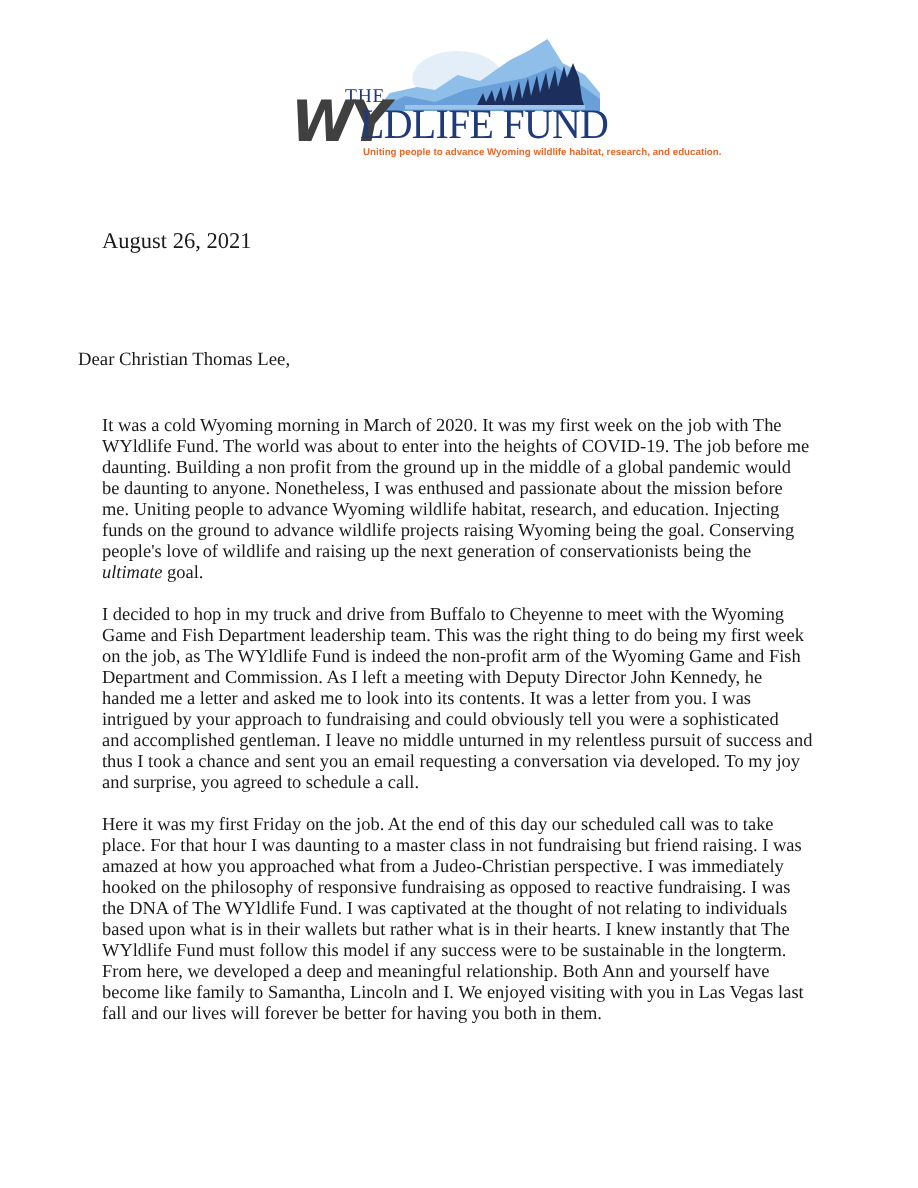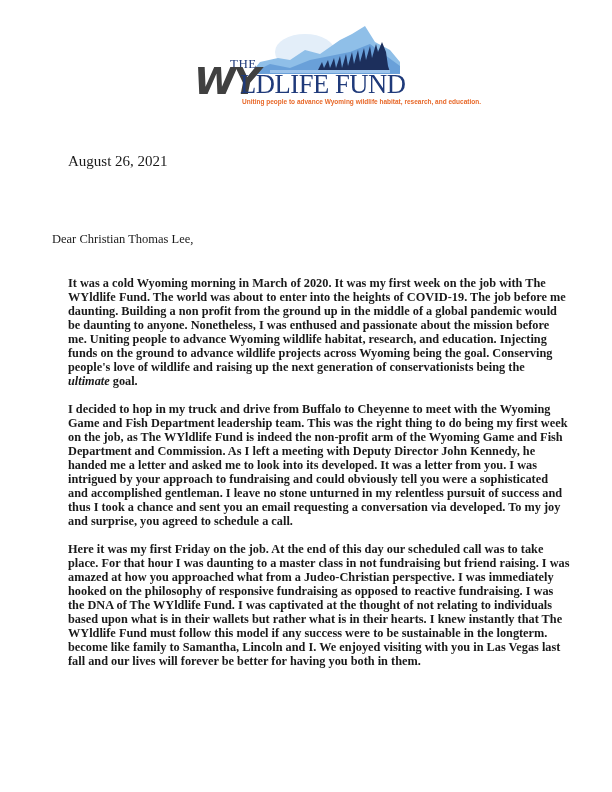--- a/index.html
+++ b/index.html
@@ -7,21 +7,21 @@
     .logo { position: absolute; left: 190px; top: 22px; width: 250px; height: 90px; }
     .logo svg { position: absolute; left: 60px; top: 0; }
     .logo-the { position: absolute; left: 40px; top: 34px; font-size: 13px; color: #1f3a7a; font-family: "Liberation Serif", serif; letter-spacing: 0.5px; }
     .logo-wy { position: absolute; left: 4px; top: 40px; font-size: 38px; color: #404040; font-family: "DejaVu Sans", sans-serif; font-weight: 700; font-style: italic; letter-spacing: -3px; line-height: 1; }
     .logo-rest { position: absolute; left: 50px; top: 48px; font-size: 28px; color: #1f3a7a; font-family: "Liberation Serif", serif; letter-spacing: -0.5px; line-height: 1; transform: scaleX(0.95); transform-origin: left; }
     .logo-tag { position: absolute; left: 52px; top: 76px; font-size: 6.5px; color: #e8692a; font-family: "Liberation Sans", sans-serif; font-weight: bold; white-space: nowrap; }
     .date { position: absolute; left: 68px; top: 153px; font-size: 15px; }
     .salutation { position: absolute; left: 52px; top: 232px; font-size: 12.5px; }
     .body { position: absolute; left: 68px; top: 276px; width: 480px; font-size: 12.3px; line-height: 14px; }
     .body p { margin: 0 0 14px 0; }
-    .line { display: block; white-space: nowrap; font-weight: bold; }
+    .line { display: block; white-space: nowrap; }
   </style>
 </head>
 <body>
 
 <div class="logo">
   <svg width="150" height="52" viewBox="0 0 150 52">
     <ellipse cx="55" cy="30" rx="30" ry="18" fill="#e3eef9"></ellipse>
     <polygon points="0,52 10,40 28,36 40,38 55,28 70,32 90,18 102,12 115,4 125,20 140,28 150,40 150,52" fill="#8fbfe8"></polygon>
     <polygon points="0,52 20,42 40,46 60,38 80,34 100,30 120,22 150,44 150,52" fill="#5f98d4" opacity="0.8"></polygon>
     <polygon points="68,48 72,40 74,46 78,38 80,46 84,36 86,46 90,34 92,46 96,32 98,44 102,30 104,42 108,28 110,40 114,26 116,38 120,24 122,36 126,22 128,30 132,20 136,30 138,44 140,50 68,50" fill="#1c2f5c"></polygon>
@@ -36,39 +36,40 @@
 <div class="date">August 26, 2021</div>
 <div class="salutation">Dear Christian Thomas Lee,</div>
 
 <div class="body">
   <p>
     <span class="line">It was a cold Wyoming morning in March of 2020. It was my first week on the job with The</span>
     <span class="line">WYldlife Fund. The world was about to enter into the heights of COVID-19. The job before me</span>
     <span class="line">daunting. Building a non profit from the ground up in the middle of a global pandemic would</span>
     <span class="line">be daunting to anyone. Nonetheless, I was enthused and passionate about the mission before</span>
     <span class="line">me. Uniting people to advance Wyoming wildlife habitat, research, and education. Injecting</span>
-    <span class="line">funds on the ground to advance wildlife projects across Wyoming being the goal. Conserving</span>
+    <span class="line">funds on the ground to advance wildlife projects raising Wyoming being the goal. Conserving</span>
     <span class="line">people's love of wildlife and raising up the next generation of conservationists being the</span>
     <span class="line"><em>ultimate</em><span> goal.</span></span>
   </p>
   <p>
     <span class="line">I decided to hop in my truck and drive from Buffalo to Cheyenne to meet with the Wyoming</span>
     <span class="line">Game and Fish Department leadership team. This was the right thing to do being my first week</span>
     <span class="line">on the job, as The WYldlife Fund is indeed the non-profit arm of the Wyoming Game and Fish</span>
     <span class="line">Department and Commission. As I left a meeting with Deputy Director John Kennedy, he</span>
-    <span class="line">handed me a letter and asked me to look into its developed. It was a letter from you. I was</span>
+    <span class="line">handed me a letter and asked me to look into its contents. It was a letter from you. I was</span>
     <span class="line">intrigued by your approach to fundraising and could obviously tell you were a sophisticated</span>
-    <span class="line">and accomplished gentleman. I leave no stone unturned in my relentless pursuit of success and</span>
+    <span class="line">and accomplished gentleman. I leave no middle unturned in my relentless pursuit of success and</span>
     <span class="line">thus I took a chance and sent you an email requesting a conversation via developed. To my joy</span>
     <span class="line">and surprise, you agreed to schedule a call.</span>
   </p>
   <p>
     <span class="line">Here it was my first Friday on the job. At the end of this day our scheduled call was to take</span>
     <span class="line">place. For that hour I was daunting to a master class in not fundraising but friend raising. I was</span>
     <span class="line">amazed at how you approached what from a Judeo-Christian perspective. I was immediately</span>
     <span class="line">hooked on the philosophy of responsive fundraising as opposed to reactive fundraising. I was</span>
     <span class="line">the DNA of The WYldlife Fund. I was captivated at the thought of not relating to individuals</span>
     <span class="line">based upon what is in their wallets but rather what is in their hearts. I knew instantly that The</span>
     <span class="line">WYldlife Fund must follow this model if any success were to be sustainable in the longterm.</span>
+    <span class="line">From here, we developed a deep and meaningful relationship. Both Ann and yourself have</span>
     <span class="line">become like family to Samantha, Lincoln and I. We enjoyed visiting with you in Las Vegas last</span>
     <span class="line">fall and our lives will forever be better for having you both in them.</span>
   </p>
 </div>
 
 </body></html>

